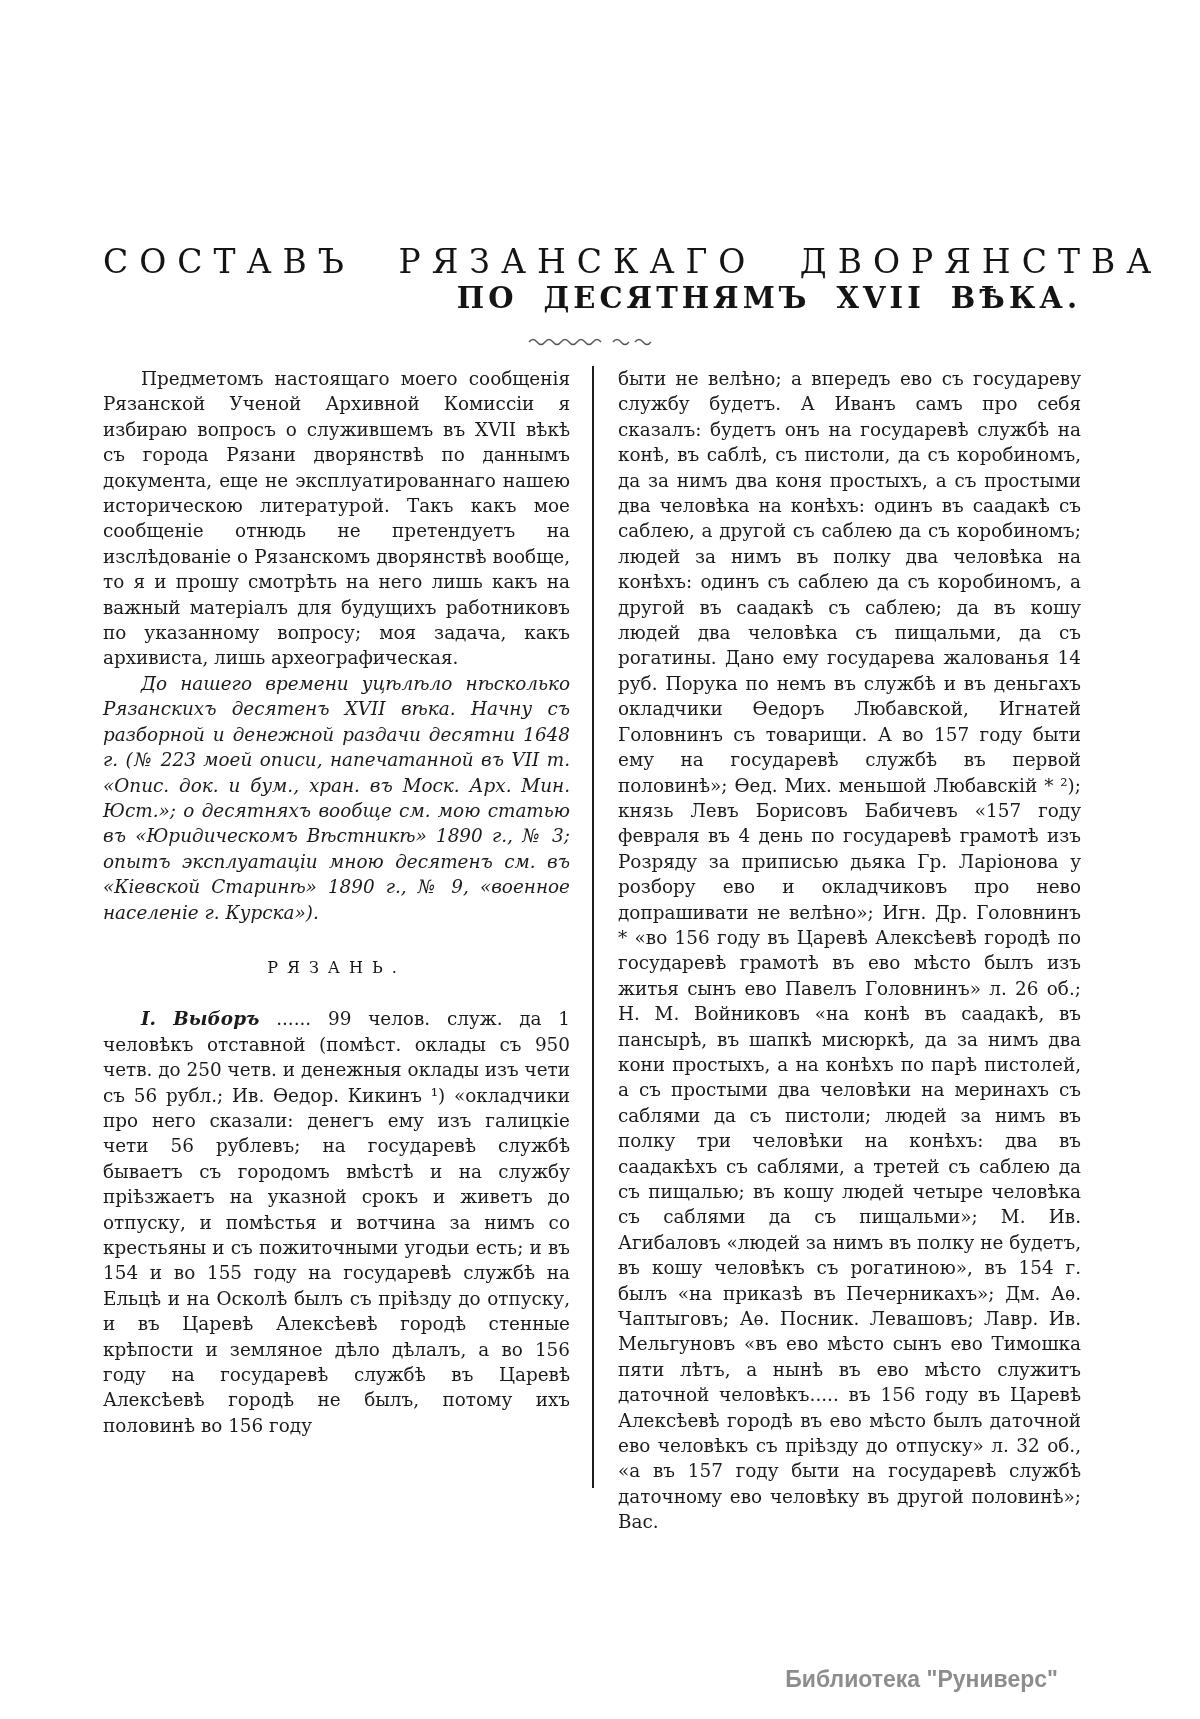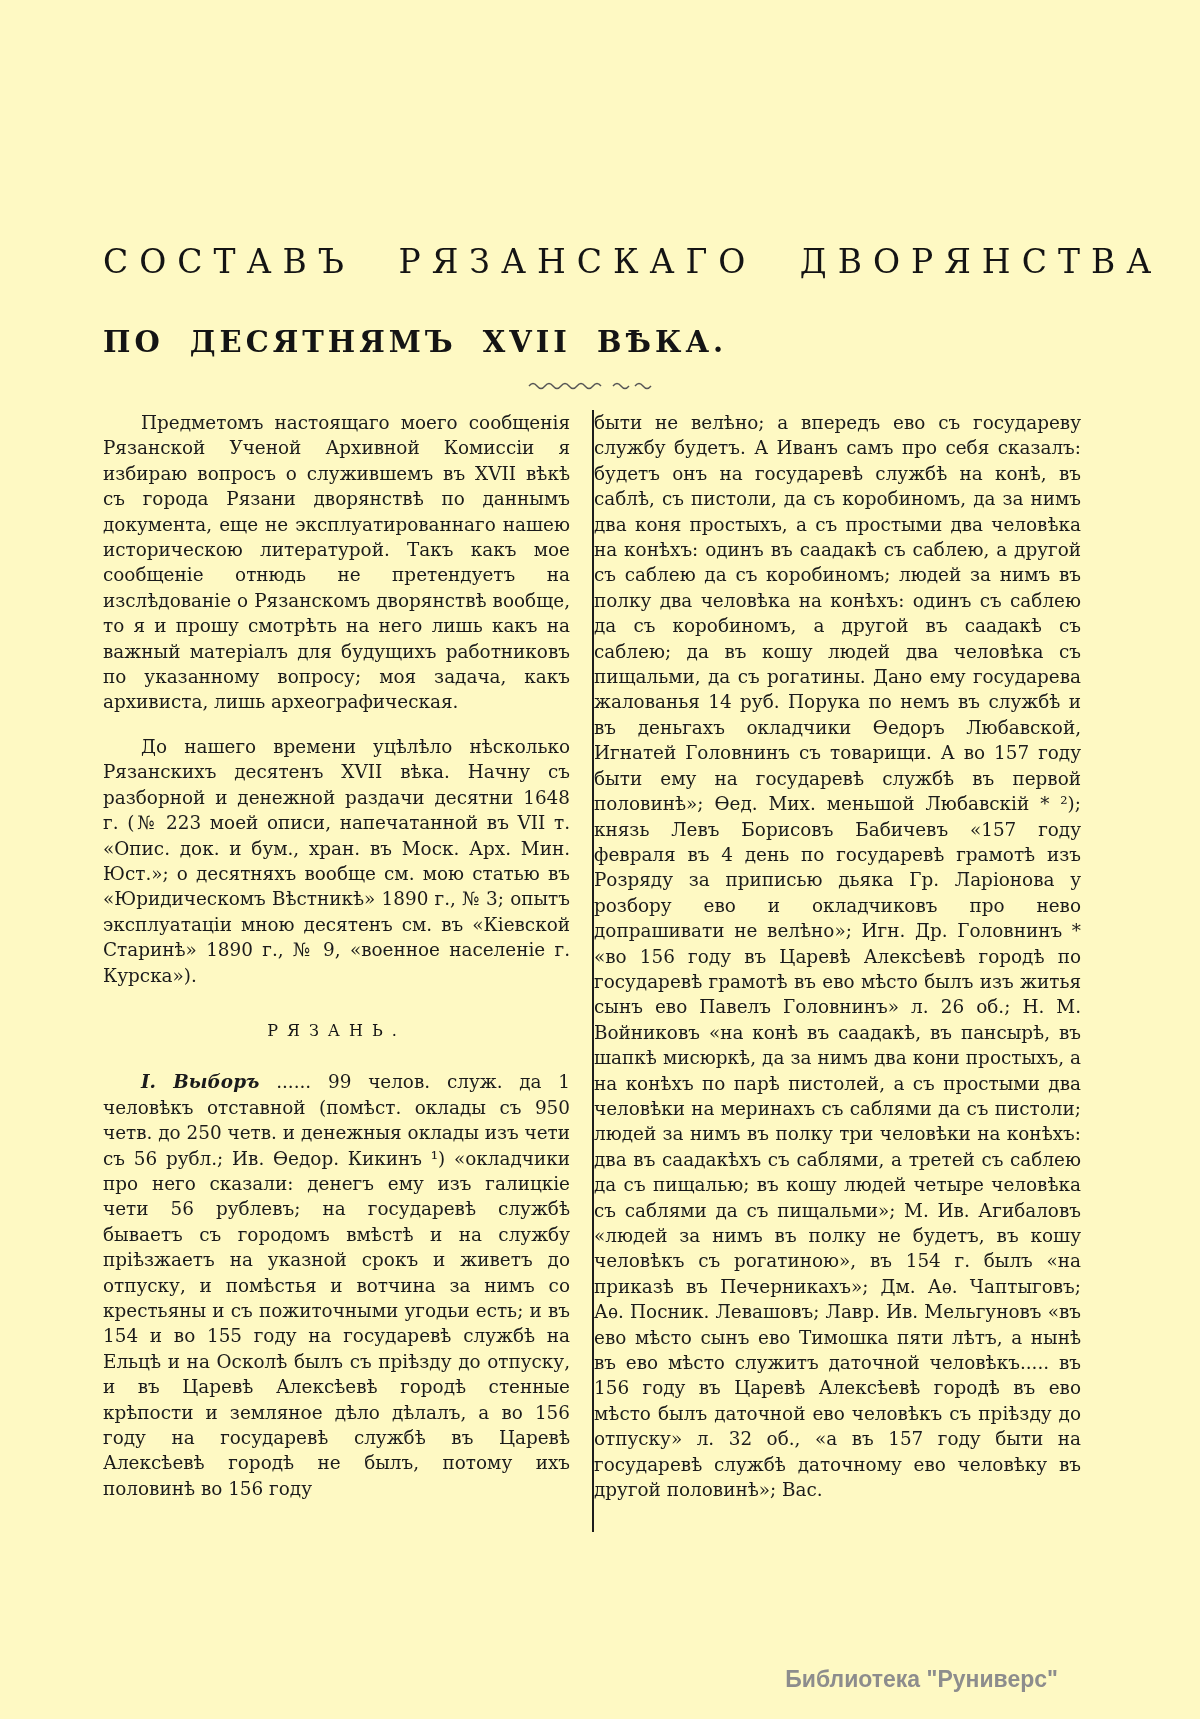--- a/index.html
+++ b/index.html
@@ -1,43 +1,42 @@
 <!DOCTYPE html>
 <html><head>
 <meta charset="utf-8">
 <style>
   html, body { margin: 0; padding: 0; background: #e8e8e8; }
   .page {
     position: relative;
     width: 1200px;
     height: 1719px;
     margin: 0 auto;
-    background: #fef9c3;
+    background: #ffffff;
     overflow: hidden;
     font-family: "DejaVu Serif", serif;
     color: #1b1b1b;
   }
   .content {
     position: absolute;
     top: 242px;
     left: 103px;
     width: 978px;
   }
   .title-main {
     text-align: center;
     font-size: 33px;
     font-weight: normal;
     letter-spacing: 11px;
     word-spacing: 22px;
     white-space: nowrap;
     color: #141414;
   }
   .title-sub {
-    margin-top: 44px;
-    text-align: left;
+    text-align: right;
     font-size: 29px;
     font-weight: bold;
     letter-spacing: 4px;
     word-spacing: 12px;
     color: #141414;
   }
   .ornament {
     margin: 16px auto 0 auto;
     width: 140px;
     text-align: center;
@@ -49,28 +48,28 @@
     align-items: stretch;
   }
   .column {
     box-sizing: border-box;
     width: 489px;
     display: flex;
     flex-direction: column;
     height: 1122px;
   }
   .col-left  { padding-right: 22px; }
-  .col-right { border-left: 2px solid #1d1d1d; }
+  .col-right { padding-left: 24px; border-left: 2px solid #1d1d1d; }
   .bodytext {
     font-size: 18.4px;
     line-height: 25.4px;
     text-align: justify;
   }
   .para { text-indent: 38px; margin: 0; }
-  .para + .para { margin-top: 19px; }
+  .para + .para { margin-top: 0; font-style: italic; }
   .gap-big { margin-top: 26px; }
   .section-heading {
     text-align: center;
     font-size: 16px;
     letter-spacing: 9px;
     margin: 30px 0 26px 0;
     color: #161616;
   }
   .entry-lead { font-weight: bold; font-style: italic; }
   .footnote-block { margin-top: auto; padding-top: 10px; }

